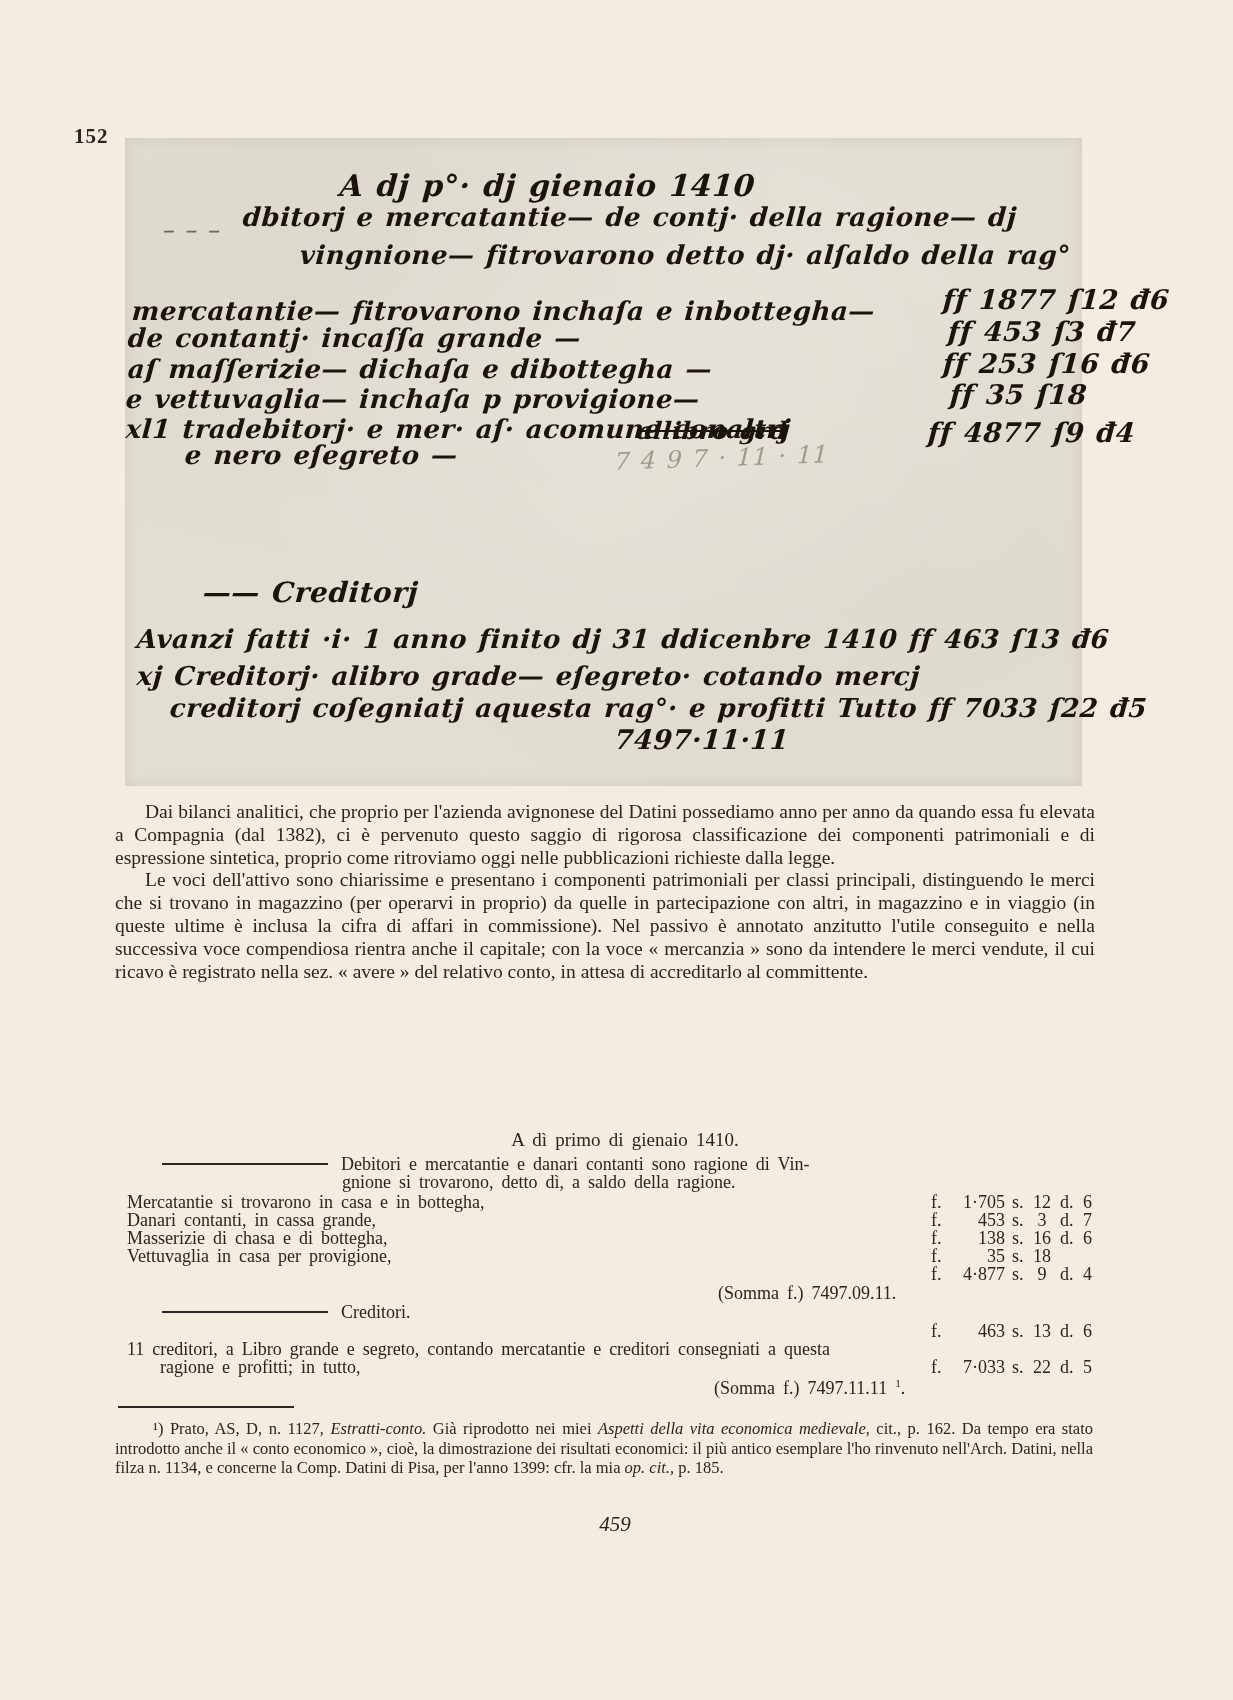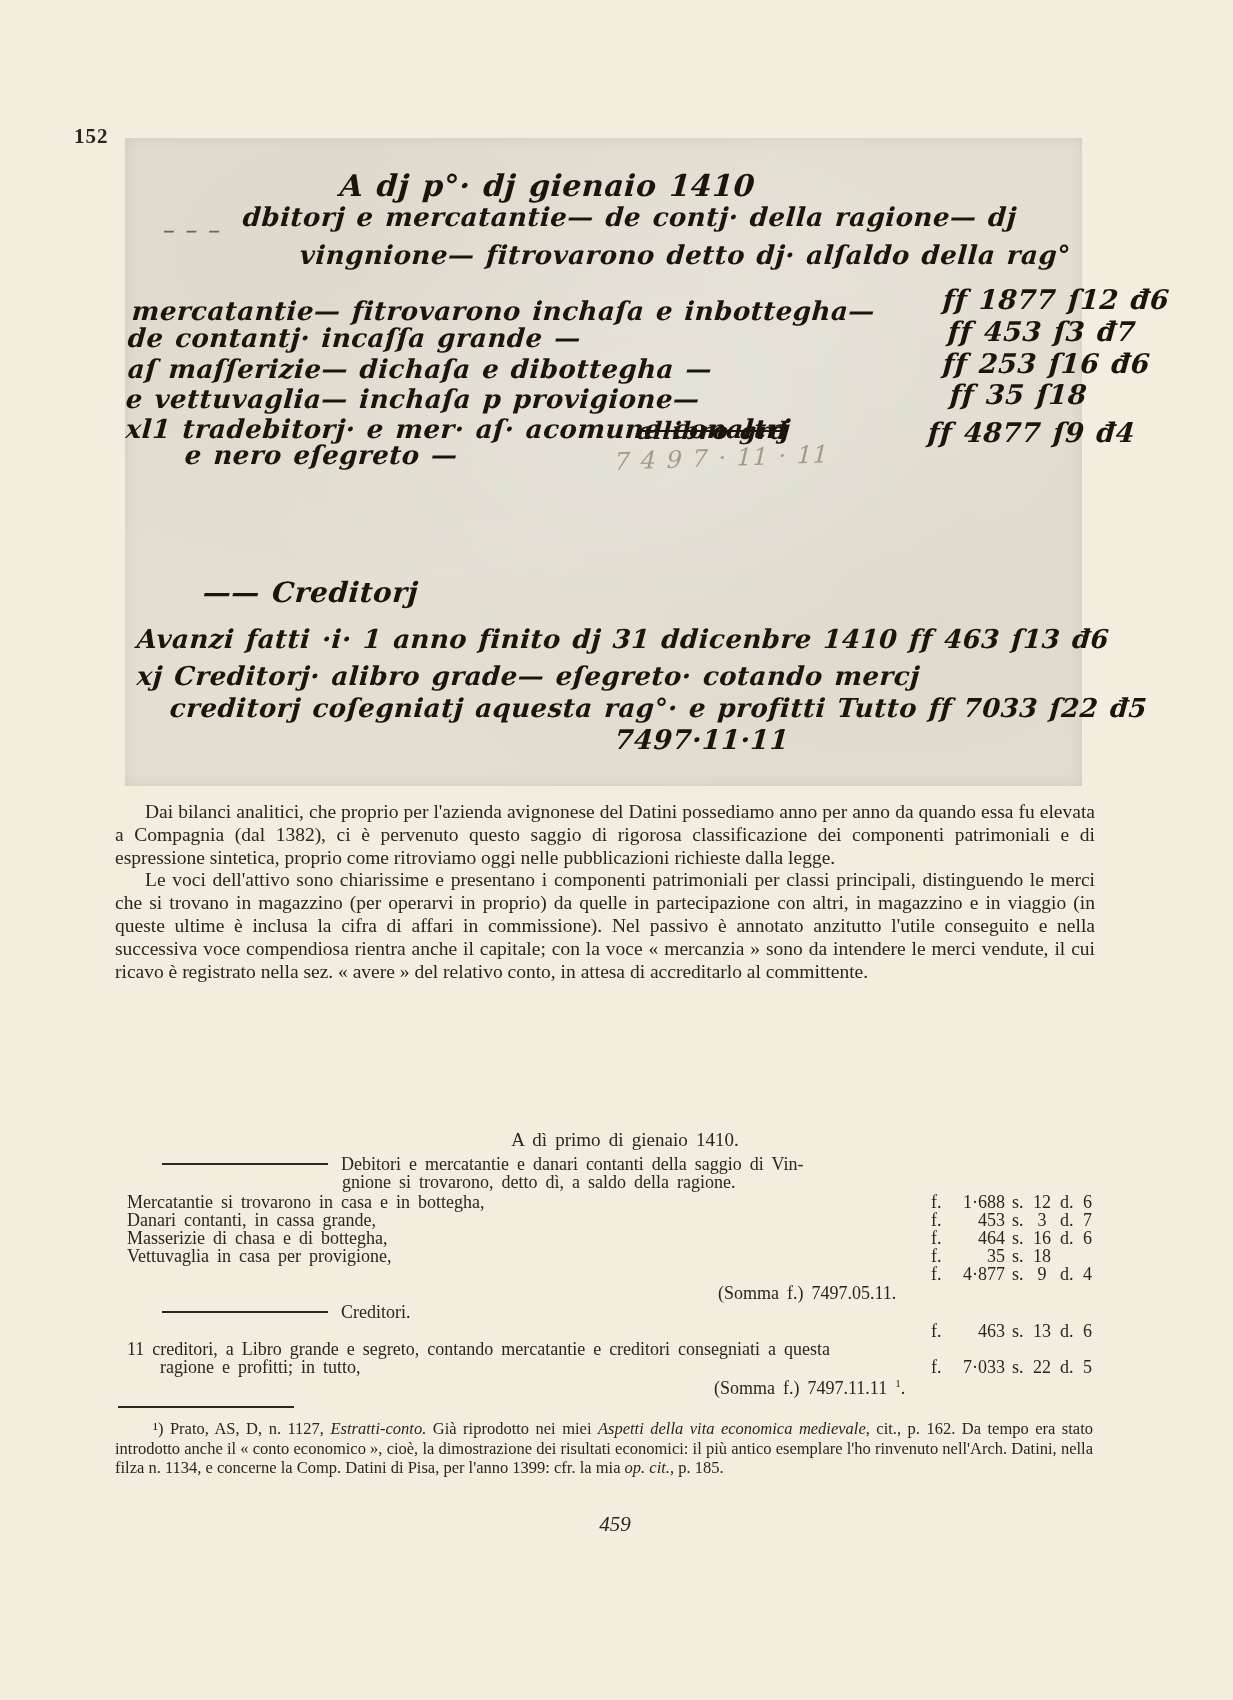--- a/index.html
+++ b/index.html
@@ -112,28 +112,28 @@
   <span class="hand" style="left:490px; top:586px; font-size:27px;">7497·11·11</span>
 </div>
 
 <div class="bodytext">
   <p class="indent">Dai bilanci analitici, che proprio per l'azienda avignonese del Datini possediamo anno per anno da quando essa fu elevata a Compagnia (dal 1382), ci è pervenuto questo saggio di rigorosa classificazione dei componenti patrimoniali e di espressione sintetica, proprio come ritroviamo oggi nelle pubblicazioni richieste dalla legge.</p>
   <p class="indent">Le voci dell'attivo sono chiarissime e presentano i componenti patrimoniali per classi principali, distinguendo le merci che si trovano in magazzino (per operarvi in proprio) da quelle in partecipazione con altri, in magazzino e in viaggio (in queste ultime è inclusa la cifra di affari in commissione). Nel passivo è annotato anzitutto l'utile conseguito e nella successiva voce compendiosa rientra anche il capitale; con la voce « mercanzia » sono da intendere le merci vendute, il cui ricavo è registrato nella sez. « avere » del relativo conto, in attesa di accreditarlo al committente.</p>
 </div>
 
 <div class="tcenter">A dì primo di gienaio 1410.</div>
 
-<div class="tline" style="left:162px; top:1154px;"><span class="dash"></span><span>Debitori e mercatantie e danari contanti della saggio di Vin-</span></div>
+<div class="tline" style="left:162px; top:1154px;"><span class="dash"></span><span>Debitori e mercatantie e danari contanti sono ragione di Vin-</span></div>
 <div class="tline" style="left:342px; top:1172px;">gnione si trovarono, detto dì, a saldo della ragione.</div>
 
 <div class="trow" style="top:1192px;">
   <span class="lbl">Mercatantie si trovarono in casa e in bottegha,</span>
   <span class="amt">
       <span class="af">f.</span>
-      <span class="anum">1·688</span>
+      <span class="anum">1·705</span>
       <span class="as">s.</span>
       <span class="asv">12</span>
       <span class="ad">d.</span>
       <span class="adv">6</span>
     </span>
 </div>
 <div class="trow" style="top:1210px;">
   <span class="lbl">Danari contanti, in cassa grande,</span>
   <span class="amt">
       <span class="af">f.</span>
@@ -141,21 +141,21 @@
       <span class="as">s.</span>
       <span class="asv">3</span>
       <span class="ad">d.</span>
       <span class="adv">7</span>
     </span>
 </div>
 <div class="trow" style="top:1228px;">
   <span class="lbl">Masserizie di chasa e di bottegha,</span>
   <span class="amt">
       <span class="af">f.</span>
-      <span class="anum">464</span>
+      <span class="anum">138</span>
       <span class="as">s.</span>
       <span class="asv">16</span>
       <span class="ad">d.</span>
       <span class="adv">6</span>
     </span>
 </div>
 <div class="trow" style="top:1246px;">
   <span class="lbl">Vettuvaglia in casa per provigione,</span>
   <span class="amt">
       <span class="af">f.</span>
@@ -170,21 +170,21 @@
   <span class="amt">
       <span class="af">f.</span>
       <span class="anum">4·877</span>
       <span class="as">s.</span>
       <span class="asv">9</span>
       <span class="ad">d.</span>
       <span class="adv">4</span>
     </span>
 </div>
 
-<div class="tline" style="left:718px; top:1283px;">(Somma f.) 7497.05.11.</div>
+<div class="tline" style="left:718px; top:1283px;">(Somma f.) 7497.09.11.</div>
 
 <div class="tline" style="left:162px; top:1302px;"><span class="dash"></span><span>Creditori.</span></div>
 
 <div class="trow" style="top:1321px;">
   <span class="amt">
       <span class="af">f.</span>
       <span class="anum">463</span>
       <span class="as">s.</span>
       <span class="asv">13</span>
       <span class="ad">d.</span>

